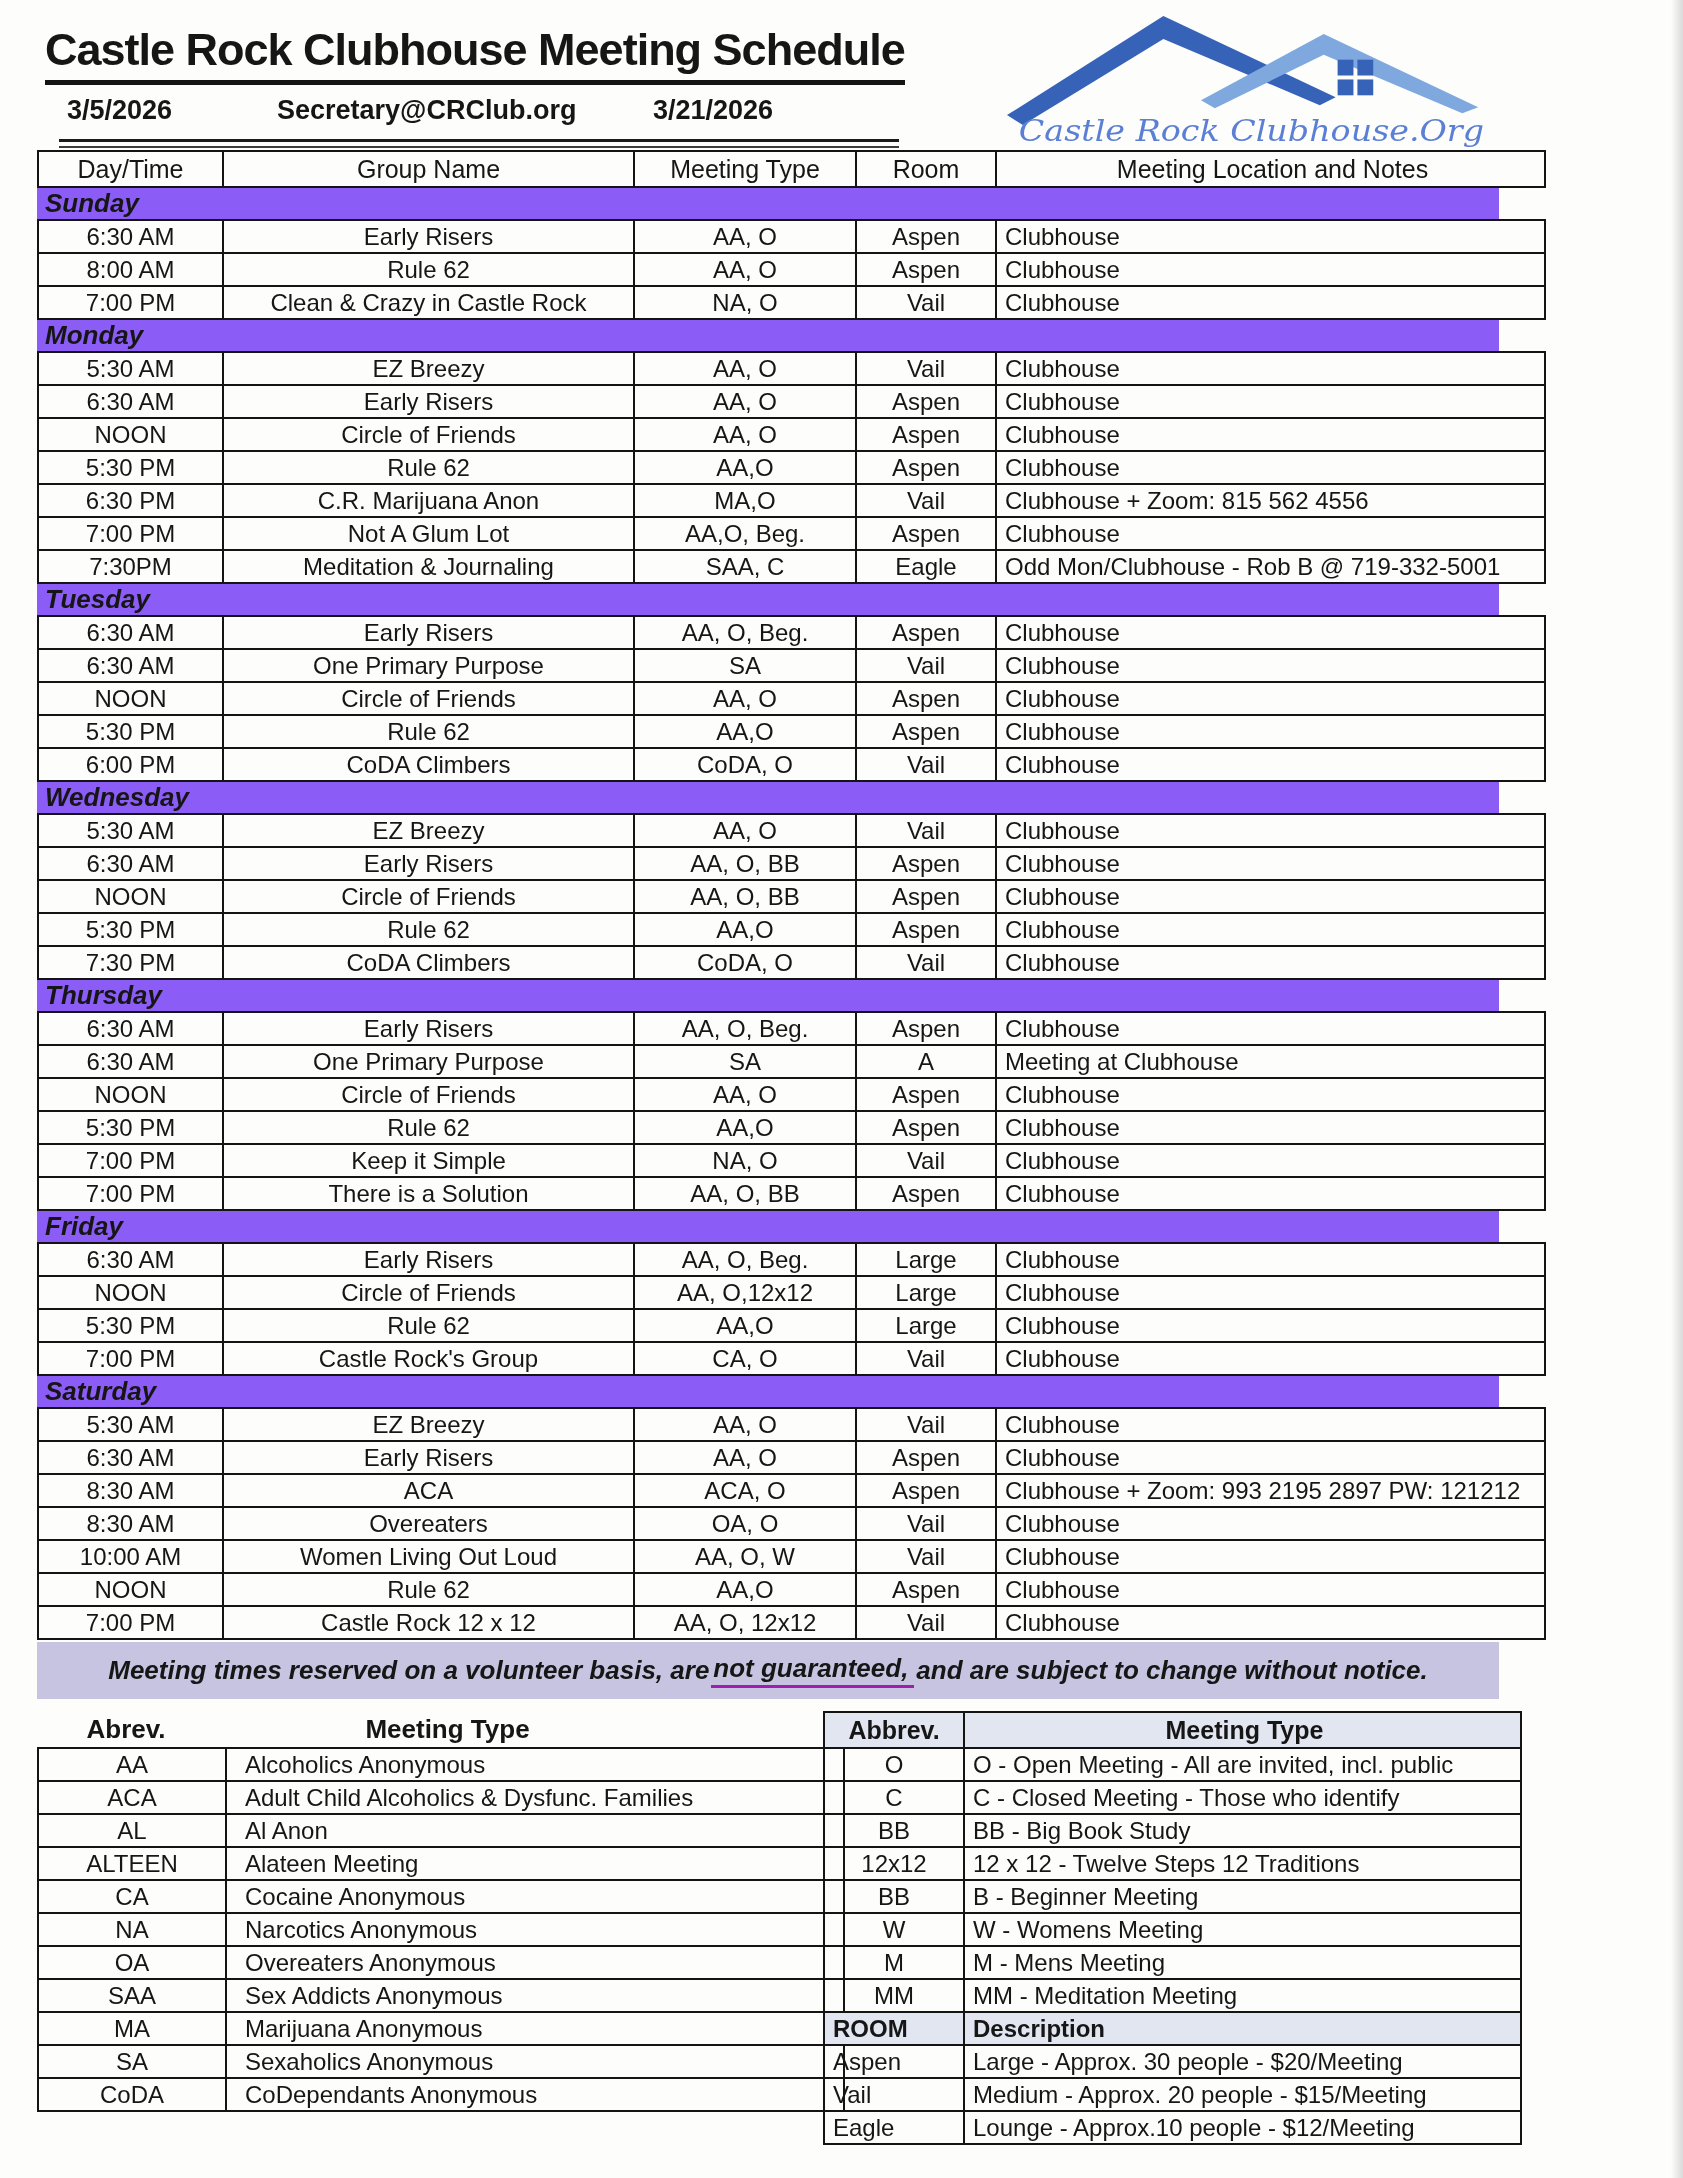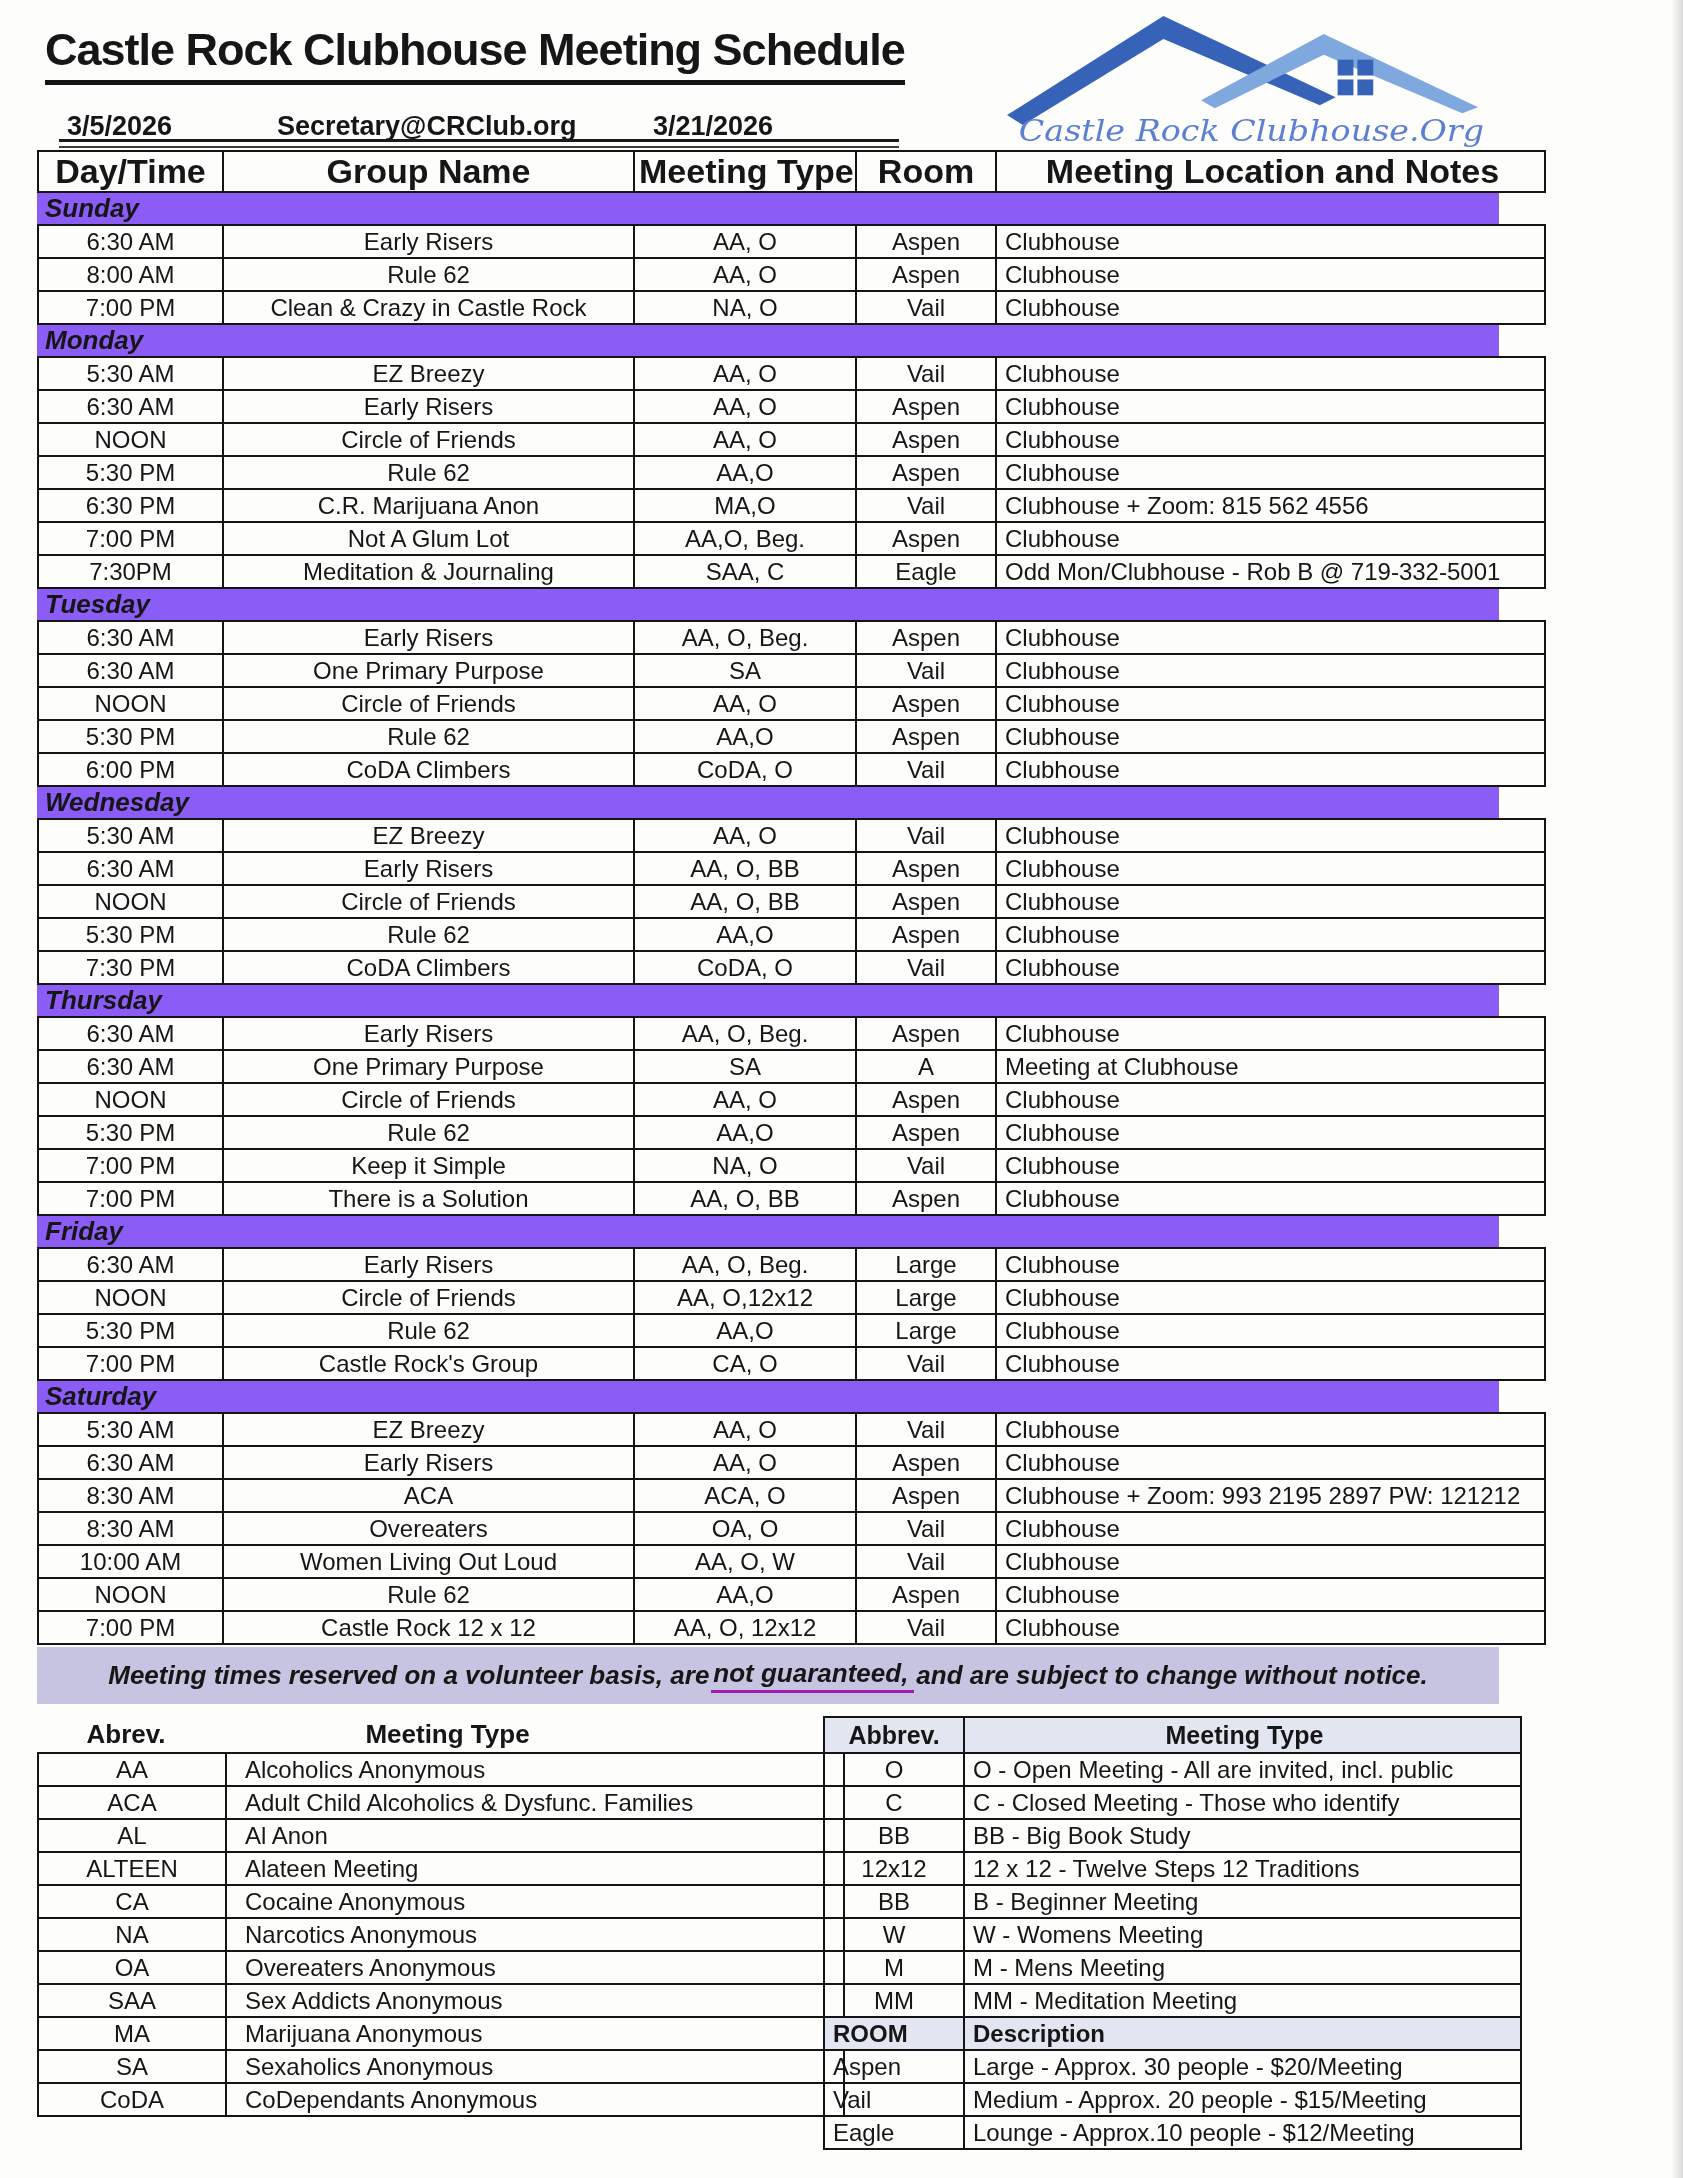--- a/index.html
+++ b/index.html
@@ -7,33 +7,33 @@
     width:1683px;height:2178px;position:relative;background:#fdfdfc;
     font-family:"Liberation Sans","DejaVu Sans",sans-serif;color:#161616;
     overflow:hidden;
   }
   .scan-edge{position:absolute;right:0;top:0;width:12px;height:100%;
     background:linear-gradient(to left,#d9d9d9,rgba(255,255,255,0));}
   
   .title{position:absolute;left:45px;top:24px;font-size:45px;font-weight:800;
     letter-spacing:-1px;border-bottom:5px solid #141414;padding-bottom:4px;white-space:nowrap;}
   .subrow{position:absolute;left:59px;top:95px;width:840px;height:38px;font-weight:700;font-size:27px;}
-  .subrow span{position:absolute;top:16px;white-space:nowrap;text-align:center;}
+  .subrow span{position:absolute;top:0;white-space:nowrap;text-align:center;}
   .sub-date-left{left:8px;}
   .sub-email{left:218px;}
   .sub-date-right{left:594px;}
   .subrule{position:absolute;left:59px;top:139px;width:840px;height:4px;
     border-top:3px solid #1a1a1a;border-bottom:2px solid #3a3a3a;}
   .logo{position:absolute;left:1005px;top:2px;width:490px;height:149px;}
   
   .content{position:absolute;left:37px;top:150px;width:1462px;}
   table{border-collapse:collapse;table-layout:fixed;width:1456px;}
   td,th{border:2px solid #141414;font-size:24px;padding:0 4px;overflow:hidden;
     white-space:nowrap;text-align:center;height:31px;font-weight:400;}
-  .head-table th{font-weight:700;font-size:34px;height:34px;}
+  .head-table th{font-weight:400;font-size:25px;height:34px;}
   .c0{width:175px}.c1{width:401px}.c2{width:212px}.c3{width:130px}
   .c4{width:535px;text-align:left;padding-left:8px;}
   .day-band{width:1462px;height:31px;background:#8b5cf6;display:flex;align-items:center;
     font-style:italic;font-weight:700;font-size:26px;padding-left:8px;box-sizing:border-box;}
   
   .notice{width:1462px;height:57px;background:#c7c4e1;margin-top:2px;
     display:flex;align-items:center;justify-content:center;
     font-style:italic;font-weight:700;font-size:26px;}
   .notice .u{border-bottom:3px solid #a21caf;padding:0 6px 1px 2px;margin:0 2px;}
   

